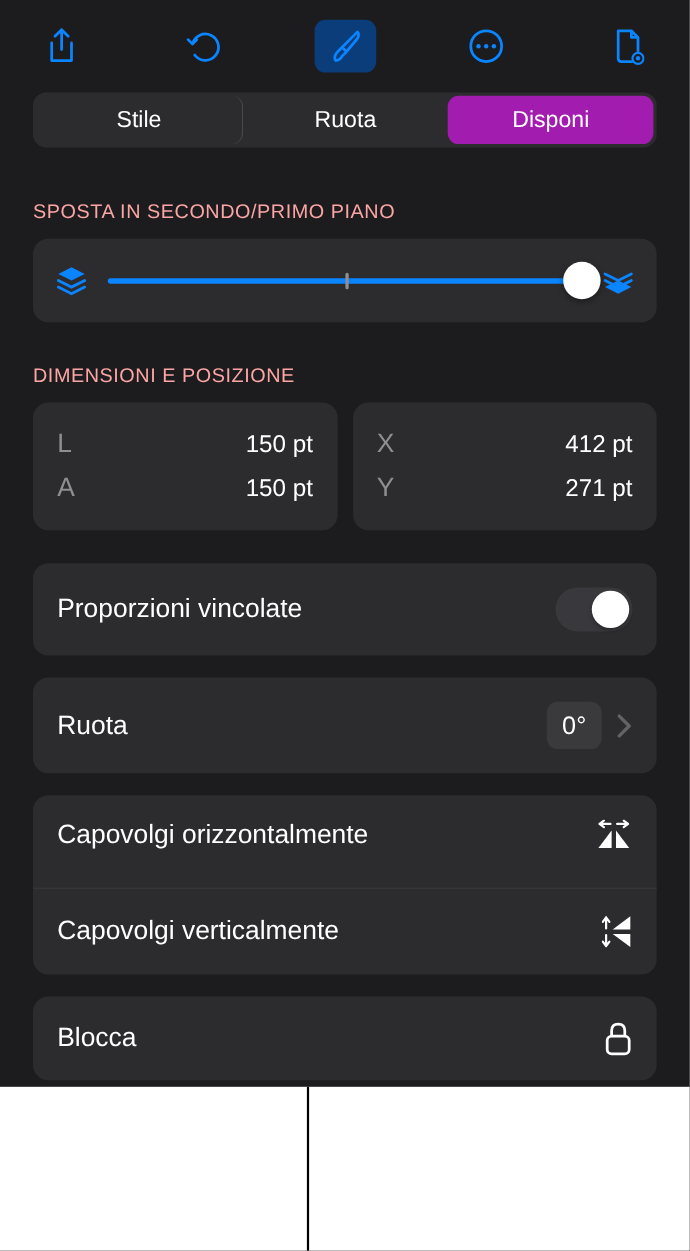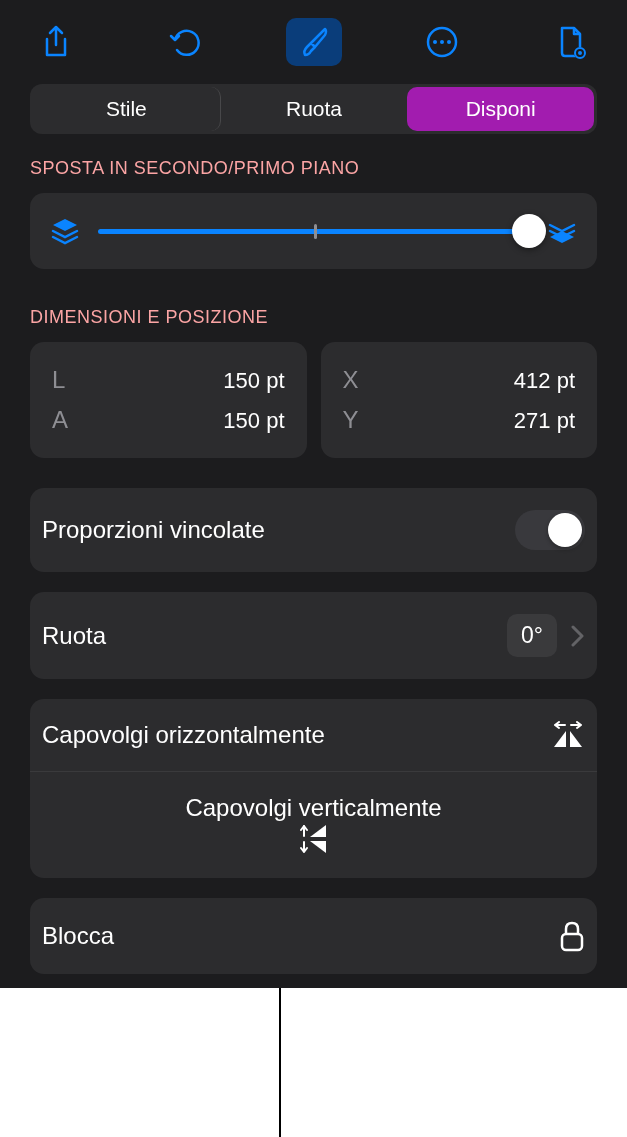--- a/index.html
+++ b/index.html
@@ -42,21 +42,21 @@
       background: #0a3d7a;
     }
     .content {
       padding: 0 30px;
     }
     .segmented {
       display: flex;
       background: #2c2c2e;
       border-radius: 12px;
       padding: 3px;
-      margin-bottom: 24px;
+      margin-bottom: 48px;
     }
     .segment {
       flex: 1;
       text-align: center;
       padding: 10px 0;
       color: #fff;
       font-size: 21px;
       border-radius: 10px;
       cursor: pointer;
     }
@@ -137,26 +137,26 @@
     }
     .row-card {
       background: #2c2c2e;
       border-radius: 14px;
       margin-bottom: 20px;
     }
     .row {
       display: flex;
       justify-content: space-between;
       align-items: center;
-      padding: 22px 12px;
+      padding: 22px 22px;
       cursor: pointer;
+      margin-top: 12px;
     }
     .row + .row {
       border-top: 1px solid #3a3a3c;
-      flex-direction: column;
     }
     .row-label {
       color: #fff;
       font-size: 24px;
     }
     .toggle {
       width: 70px;
       height: 40px;
       background: #39393d;
       border-radius: 20px;

